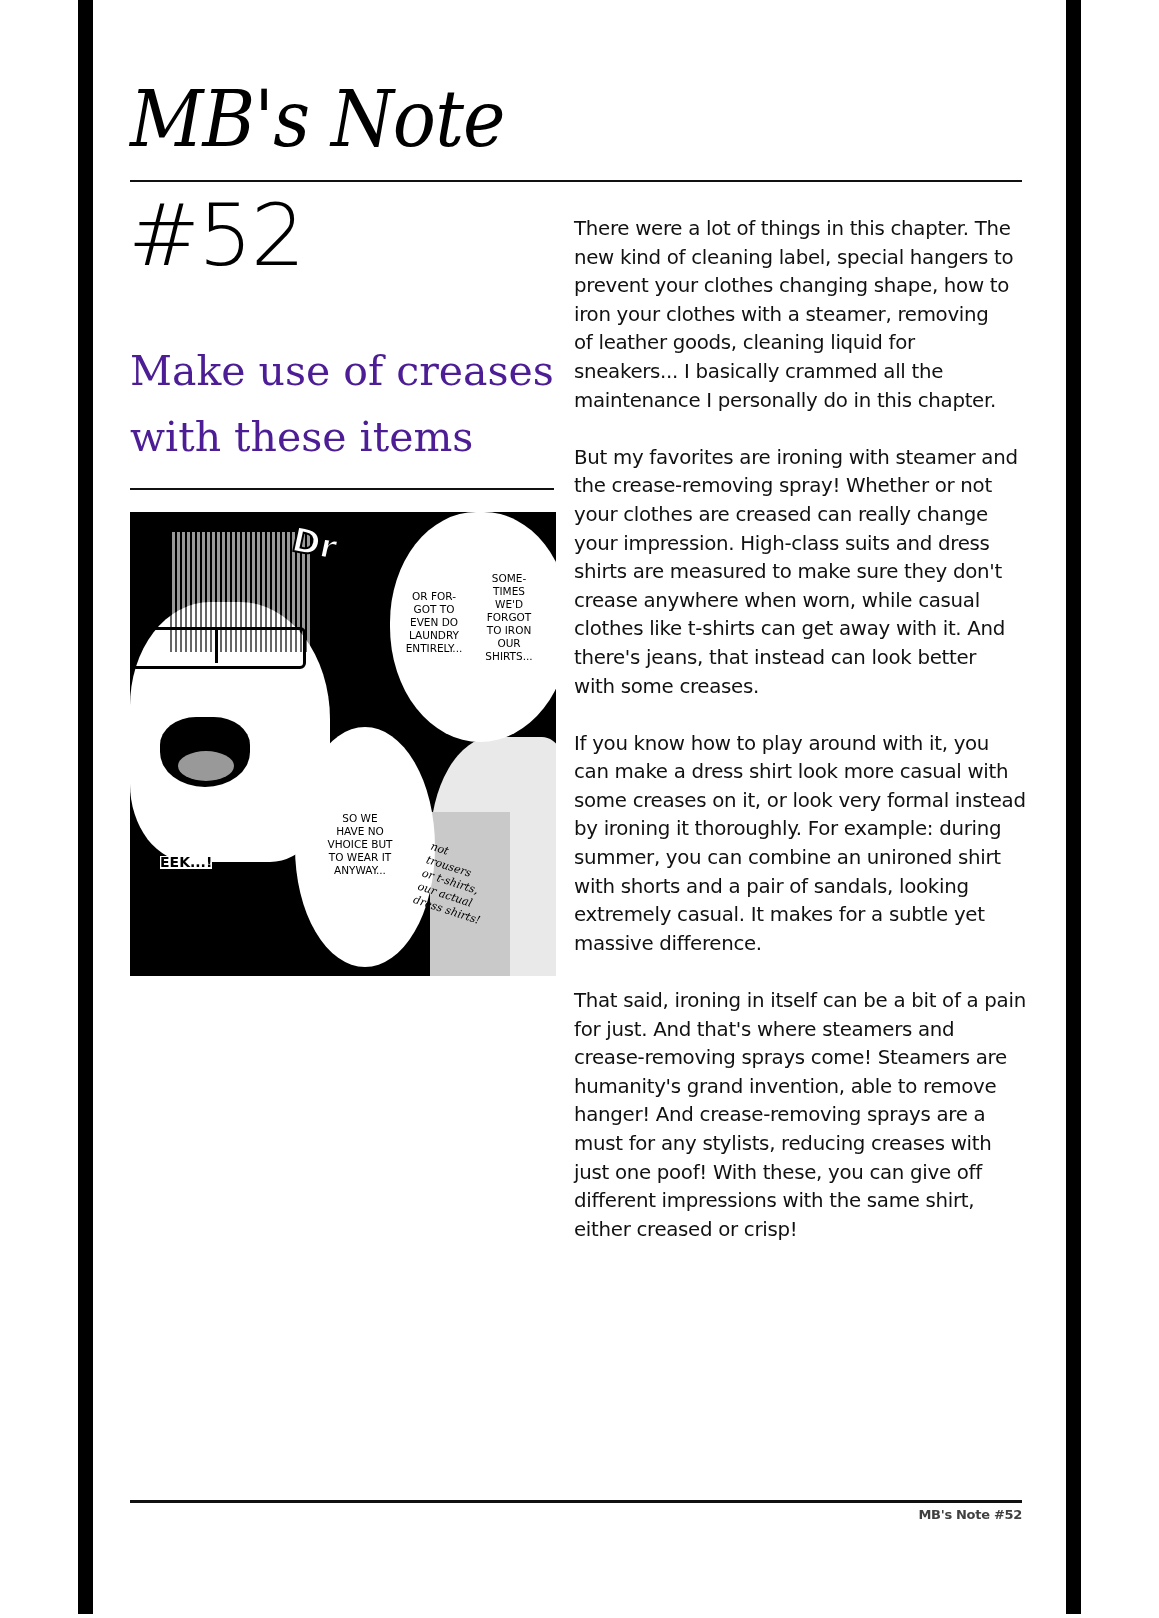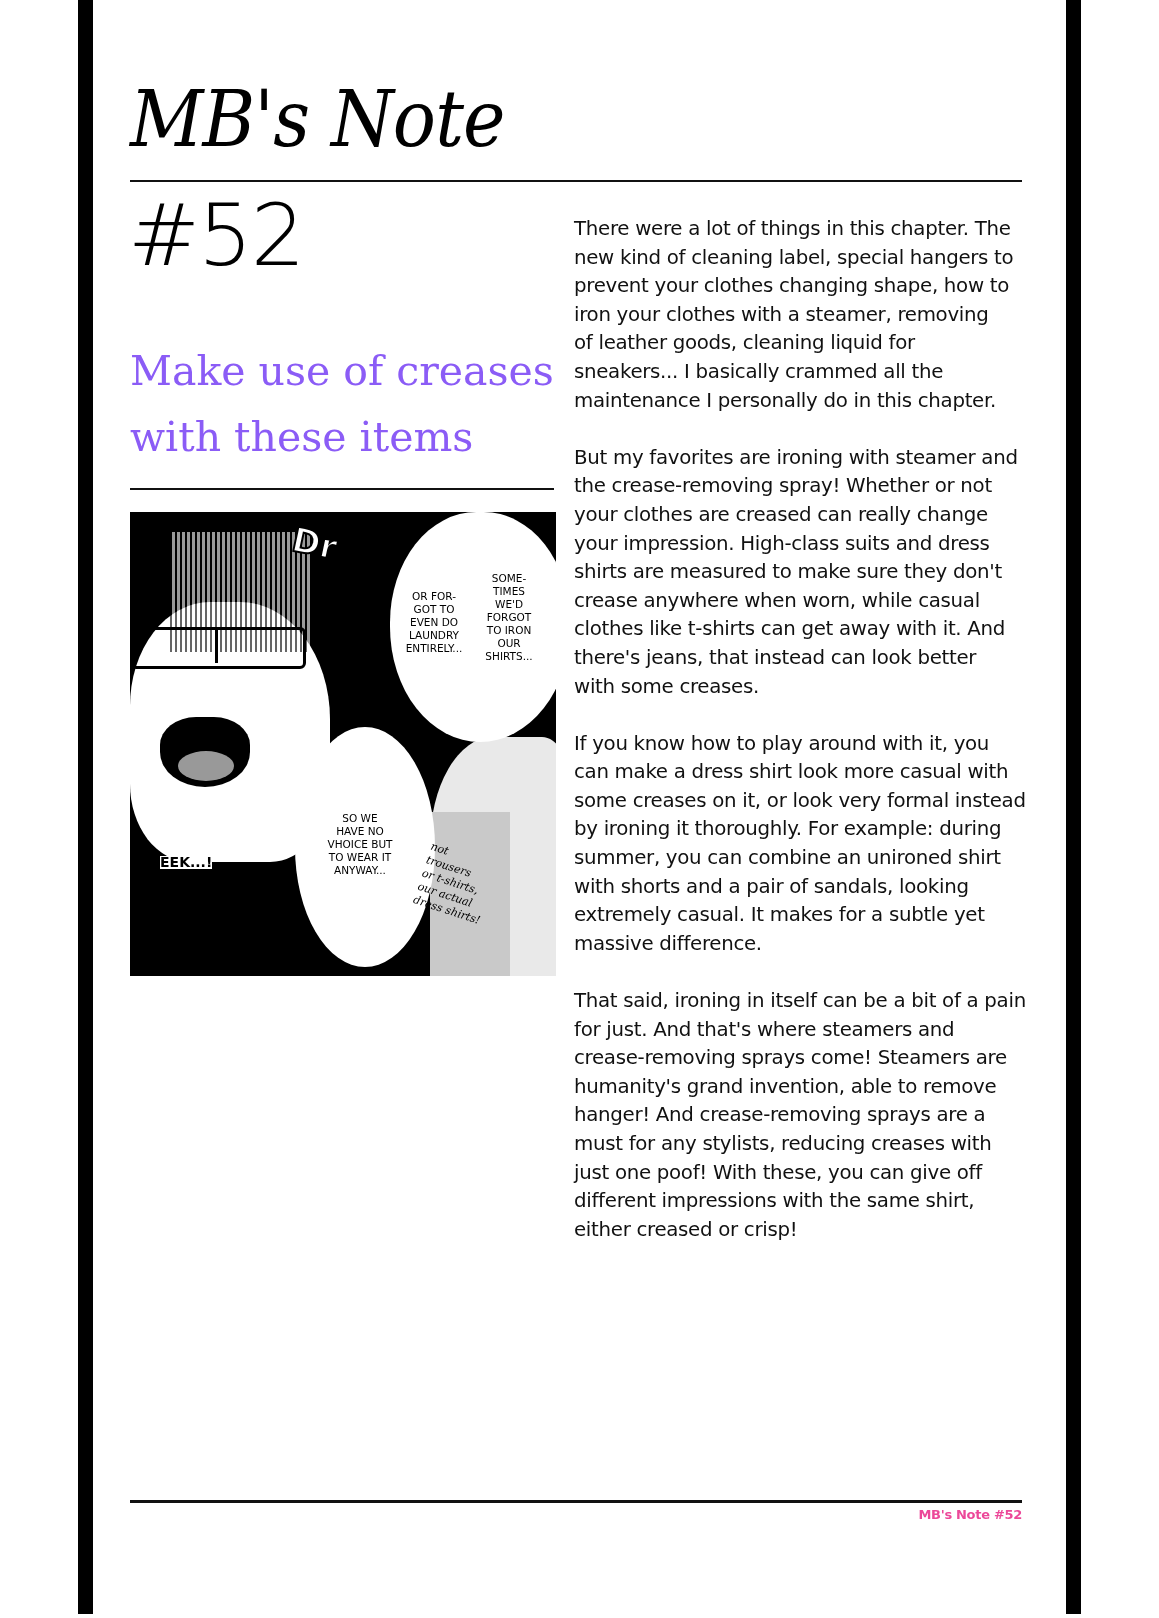--- a/index.html
+++ b/index.html
@@ -6,21 +6,21 @@
     body { width: 1159px; height: 1618px; position: relative; overflow: hidden; font-family: "DejaVu Sans", sans-serif; color: #111; }
     .bar { position: absolute; top: 0; height: 1614px; background: #000; }
     .bar-left { left: 78px; width: 15px; }
     .bar-right { left: 1066px; width: 15px; }
     .title { position: absolute; left: 130px; top: 80px; font-family: "DejaVu Serif", serif; font-style: italic; font-size: 78px; letter-spacing: -1px; line-height: 1; color: #000; transform: scaleX(0.92); transform-origin: left top; font-weight: normal; }
     .rule { position: absolute; background: #111; }
     .rule-top { left: 130px; top: 180px; width: 892px; height: 2px; }
     .rule-section { left: 130px; top: 488px; width: 424px; height: 2px; }
     .rule-footer { left: 130px; top: 1500px; width: 892px; height: 3px; }
     .number { position: absolute; left: 128px; top: 192px; font-family: "DejaVu Sans", sans-serif; font-size: 86px; font-weight: 300; letter-spacing: -2px; line-height: 1; color: #000; }
-    .subtitle { position: absolute; left: 130px; top: 338px; width: 430px; font-family: "DejaVu Serif", serif; font-size: 41px; line-height: 66px; color: #8b5cf6; }
+    .subtitle { position: absolute; left: 130px; top: 338px; width: 430px; font-family: "DejaVu Serif", serif; font-size: 41px; line-height: 66px; color: #4c1d95; }
     .subtitle span { display: block; white-space: nowrap; }
     .body { position: absolute; left: 574px; top: 215px; width: 470px; font-family: "DejaVu Sans", sans-serif; font-size: 19.8px; line-height: 28.6px; color: #111; letter-spacing: -0.3px; }
     .body p { margin: 0 0 28.6px 0; }
     .body p span { display: block; white-space: nowrap; }
     .panel { position: absolute; left: 130px; top: 512px; width: 426px; height: 464px; background: #000; overflow: hidden; }
     .bubble { position: absolute; background: #fff; border-radius: 50%; }
     .bubble-top { left: 260px; top: 0px; width: 180px; height: 230px; border-radius: 48% 48% 50% 50%; }
     .bubble-mid { left: 165px; top: 215px; width: 140px; height: 240px; }
     .face-left { position: absolute; left: 0; top: 90px; width: 200px; height: 260px; background: #fff; border-radius: 40% 45% 30% 30%; }
     .face-right { position: absolute; left: 300px; top: 225px; width: 140px; height: 240px; background: #e9e9e9; border-radius: 45% 20% 0 0; }
@@ -30,21 +30,21 @@
     .glasses::after { content: ""; position: absolute; left: 82px; top: -3px; width: 3px; height: 36px; background: #000; }
     .mouth { position: absolute; left: 30px; top: 205px; width: 90px; height: 70px; background: #000; border-radius: 40% 40% 50% 50%; }
     .mouth::after { content: ""; position: absolute; left: 18px; top: 34px; width: 56px; height: 30px; background: #999; border-radius: 50%; }
     .sfx { position: absolute; left: 155px; top: 10px; width: 40px; height: 110px; font-family: "DejaVu Sans", sans-serif; font-weight: bold; font-size: 34px; color: #fff; -webkit-text-stroke: 2px #000; transform: rotate(12deg); }
     .balloon-text { position: absolute; font-family: "DejaVu Sans", sans-serif; font-size: 10.5px; line-height: 13px; color: #000; text-align: center; white-space: pre; }
     .bt-1 { left: 264px; top: 78px; width: 80px; }
     .bt-2 { left: 344px; top: 60px; width: 70px; }
     .bt-3 { left: 170px; top: 300px; width: 120px; }
     .bt-eek { left: 30px; top: 344px; font-size: 14px; font-weight: bold; color: #000; background: #fff; }
     .bt-hand { left: 290px; top: 340px; width: 90px; font-family: "DejaVu Serif", serif; font-style: italic; font-size: 11px; line-height: 14px; transform: rotate(18deg); text-align: left; }
-    .footer-label { position: absolute; left: 880px; top: 1507px; width: 142px; text-align: right; font-family: "DejaVu Sans", sans-serif; font-size: 13px; font-weight: bold; color: #ec4899; letter-spacing: -0.3px; }
+    .footer-label { position: absolute; left: 880px; top: 1507px; width: 142px; text-align: right; font-family: "DejaVu Sans", sans-serif; font-size: 13px; font-weight: bold; color: #404040; letter-spacing: -0.3px; }
   </style>
 </head>
 <body>
 
 <div class="bar bar-left"></div>
 <div class="bar bar-right"></div>
 
 <div class="title">MB's Note</div>
 <div class="rule rule-top"></div>
 

